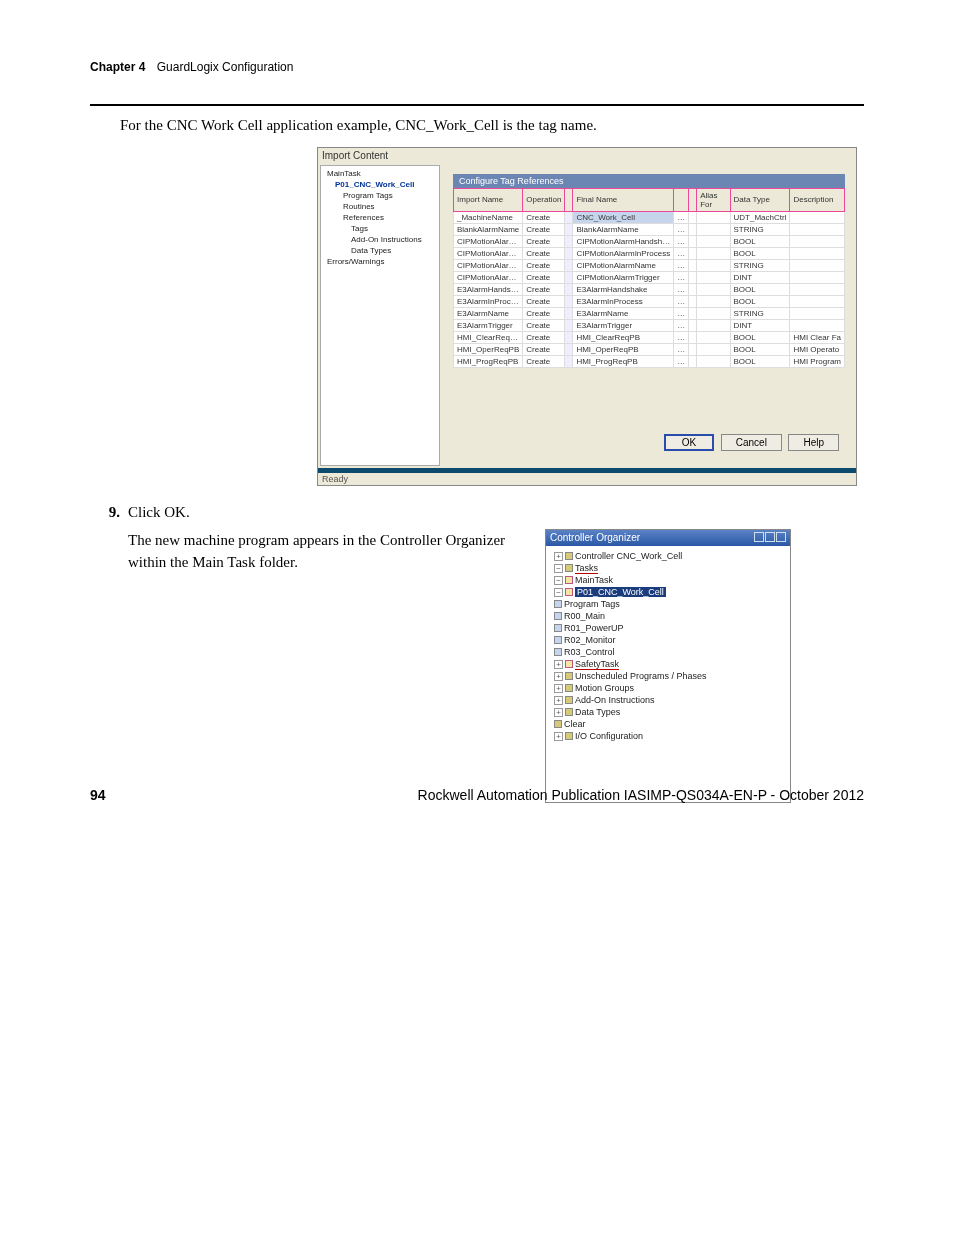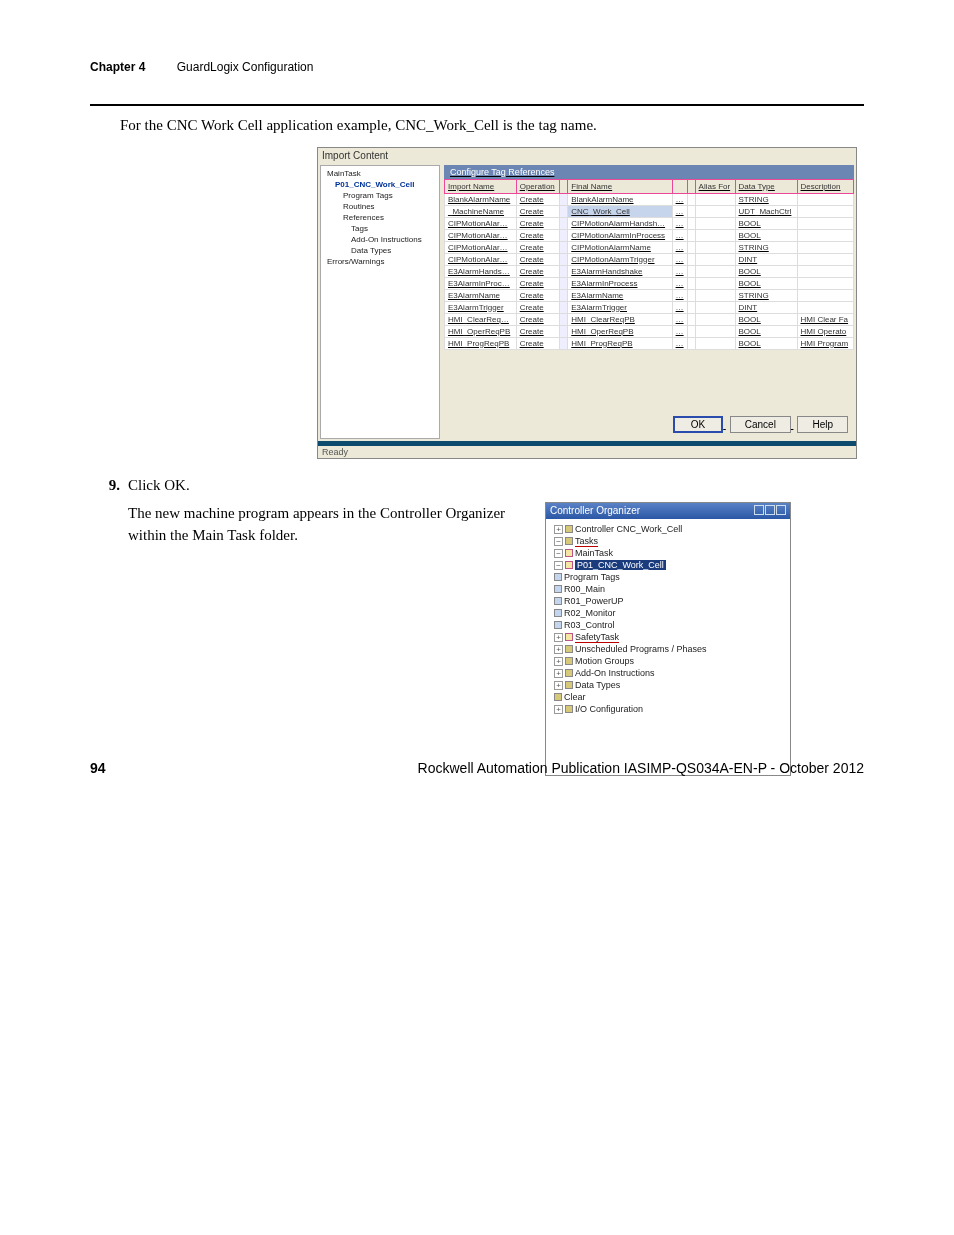--- a/index.html
+++ b/index.html
@@ -14,21 +14,21 @@
   }
   .header-line {
     border-top: 2px solid #000;
     margin-bottom: 8px;
   }
   .chapter-row {
     font-family: Arial, sans-serif;
     font-size: 12px;
     margin-bottom: 30px;
   }
-  .chapter-row .ch { font-weight: bold; margin-right: 28px; }
+  .chapter-row .ch { font-weight: bold; margin-right: 8px; }
   .body-text { font-size: 15px; line-height: 1.5; margin: 0 0 10px 30px; }
   .step-row { display:flex; margin: 14px 0 8px 0; }
   .step-num { width:30px; text-align:right; font-weight:bold; font-size:15px; margin-right:8px;}
   .step-txt { font-size:15px; flex:1;}
   .shot {
     width: 540px;
     margin: 8px 0 18px 227px;
     border: 1px solid #888;
     background: #ece9d8;
     font-family: Tahoma, Arial, sans-serif;
@@ -37,21 +37,21 @@
   }
   .shot-title { font-size:10px; padding:2px 4px; color:#333;}
   .shot-body { display:flex; }
   .shot-left { width:120px; background:#fff; border:1px solid #aaa; margin:2px; padding:2px; font-size:8px;}
   .shot-left .node { padding:1px 0 1px 4px; white-space:nowrap; color:#222;}
   .shot-left .b  { color:#003399; }
   .shot-left .bold { font-weight:bold; }
   .shot-left .i  { padding-left:12px; }
   .shot-left .i2 { padding-left:20px; }
   .shot-left .i3 { padding-left:28px; }
-  .shot-right { flex:1; margin:2px;text-decoration:underline; }
+  .shot-right { flex:1; margin:11px; }
   .tab-hdr { background:#6b86b3; color:#fff; font-size:9px; padding:2px 6px;}
   .grid { width:100%; border-collapse:collapse; font-size:8px; background:#fff;}
   .grid th { background:#ece9d8; border:1px solid #ec4899; font-weight:normal; padding:2px 3px; text-align:left; color:#333;}
   .grid td { border:1px solid #ddd; padding:1px 3px; color:#333; white-space:nowrap;}
   .sel { background:#c7d5ec; }
   .btn-row { text-align:right; padding:6px;}
   .btn { display:inline-block; border:1px solid #888; background:#efece3; padding:2px 14px; font-size:10px; margin-left:4px;}
   .btn.ok { border:2px solid #2a4cad; padding:1px 16px;}
   .status { border-top:5px solid #0c4a6e; font-size:9px; padding:1px 4px; color:#555;}
   .two-col { display:flex; align-items:flex-start; gap:15px; }
@@ -124,39 +124,39 @@
           <th>Final Name</th>
           <th></th>
           <th></th>
           <th>Alias For</th>
           <th>Data Type</th>
           <th>Description</th>
         </tr>
           </thead>
         <tbody id="grid-body">
             <tr>
+              <td>_MachineName</td>
+              <td>Create</td>
+              <td style="width:8px;background:#eef;"></td>
+              <td class="sel">CNC_Work_Cell</td>
+              <td style="width:10px;">…</td>
+              <td style="width:8px;"></td>
+              <td></td>
+              <td>UDT_MachCtrl</td>
+              <td></td>
+            </tr>
+            <tr>
               <td>BlankAlarmName</td>
               <td>Create</td>
               <td style="width:8px;background:#eef;"></td>
               <td class="">BlankAlarmName</td>
               <td style="width:10px;">…</td>
               <td style="width:8px;"></td>
               <td></td>
               <td>STRING</td>
-              <td></td>
-            </tr>
-            <tr>
-              <td>_MachineName</td>
-              <td>Create</td>
-              <td style="width:8px;background:#eef;"></td>
-              <td class="sel">CNC_Work_Cell</td>
-              <td style="width:10px;">…</td>
-              <td style="width:8px;"></td>
-              <td></td>
-              <td>UDT_MachCtrl</td>
               <td></td>
             </tr>
             <tr>
               <td>CIPMotionAlar…</td>
               <td>Create</td>
               <td style="width:8px;background:#eef;"></td>
               <td class="">CIPMotionAlarmHandsh…</td>
               <td style="width:10px;">…</td>
               <td style="width:8px;"></td>
               <td></td>

